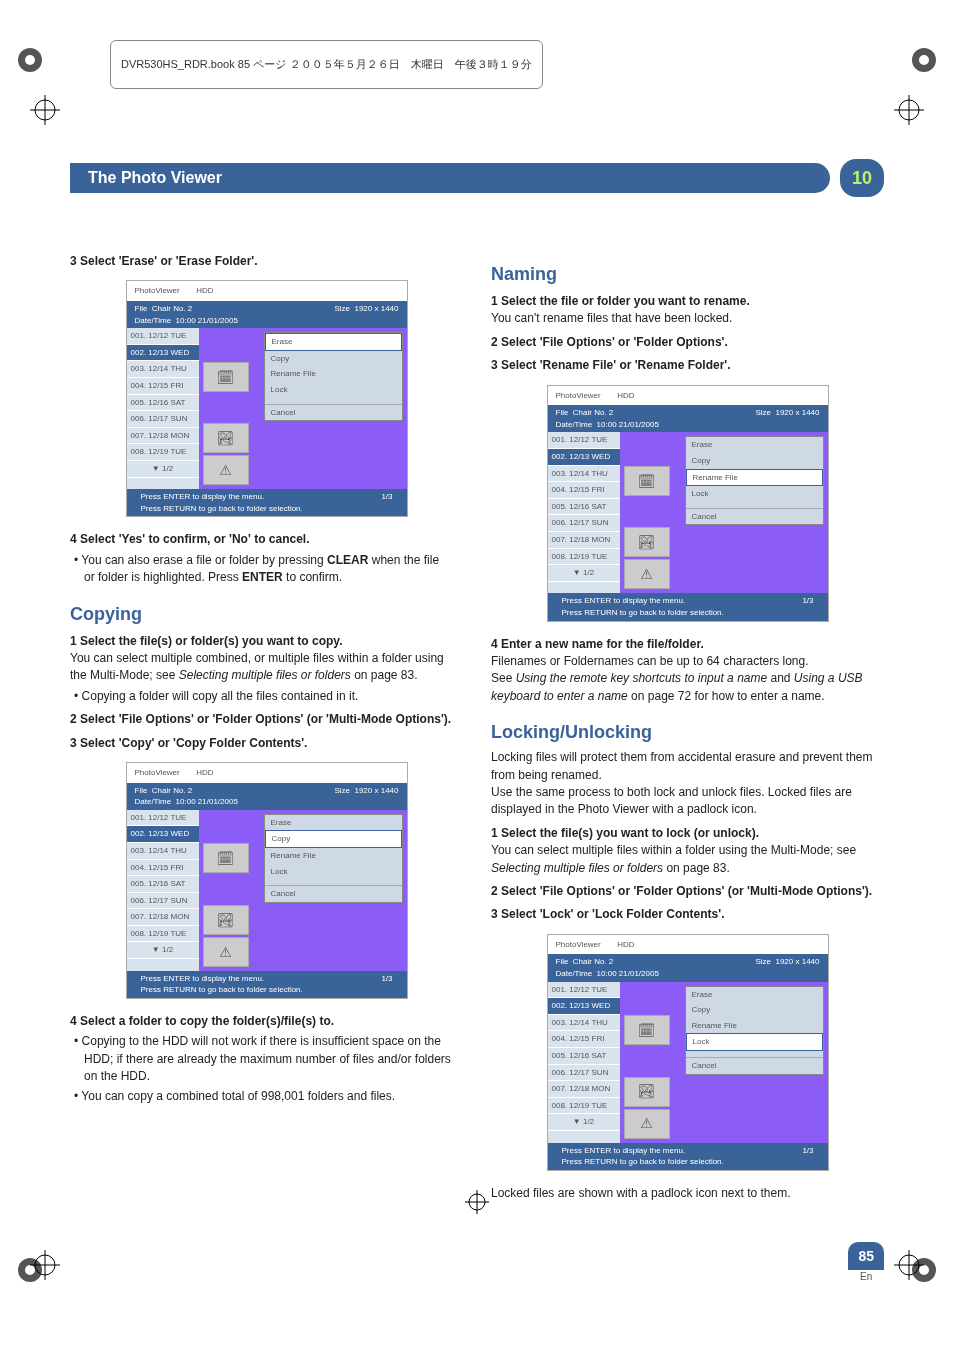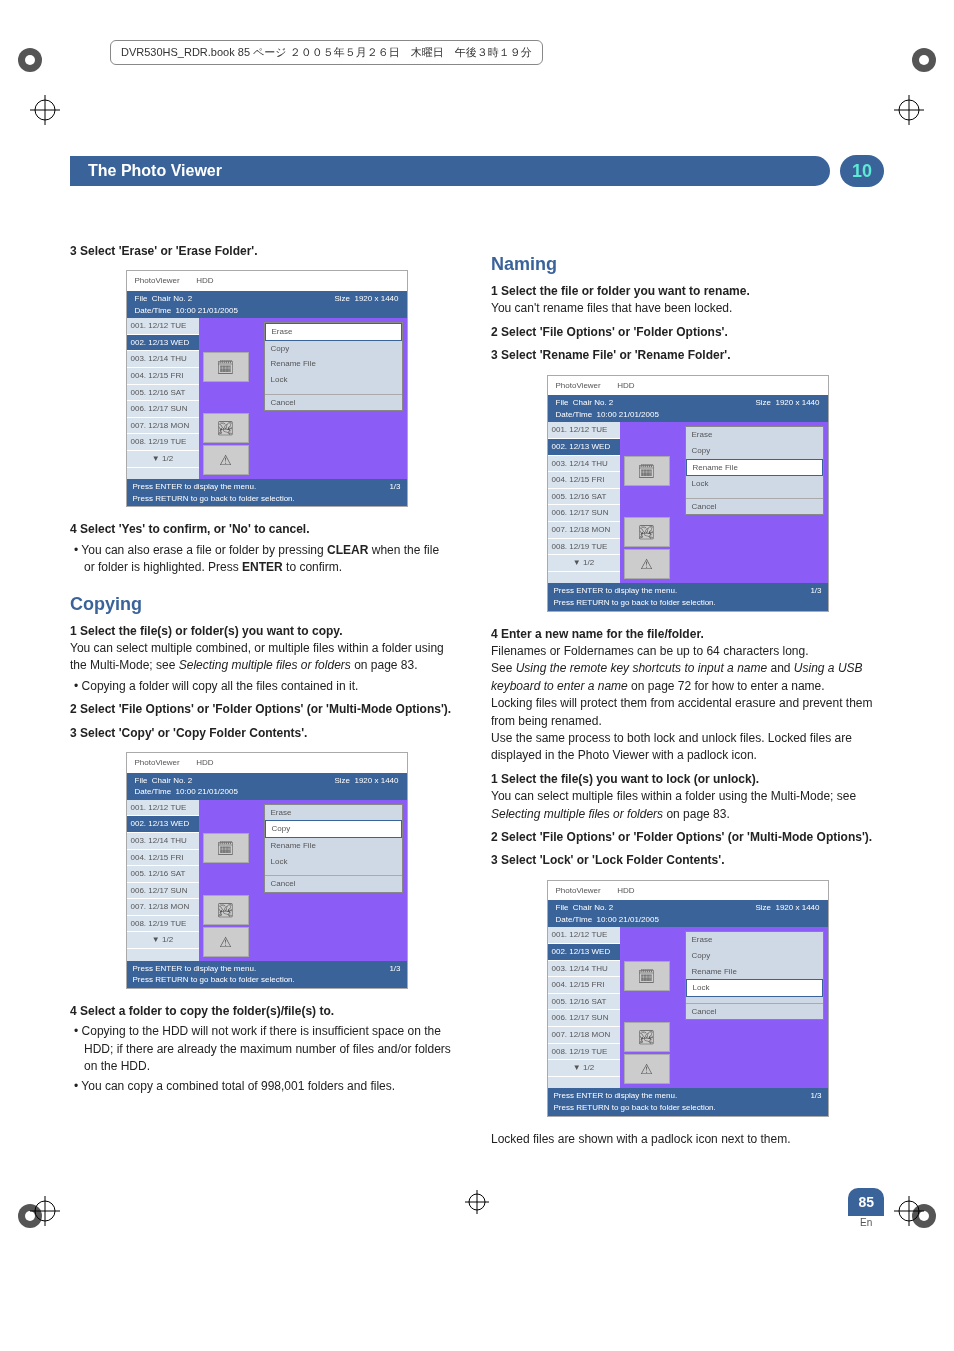--- a/index.html
+++ b/index.html
@@ -33,46 +33,46 @@
   .hole-tl { top: 40px; left: 10px; }
   .hole-tr { top: 40px; right: 10px; }
   .hole-bl { bottom: 15px; left: 10px; }
   .hole-br { bottom: 15px; right: 10px; }
   .book-info {
     font-size: 11px;
     color: #333;
     border: 1px solid #888;
     border-radius: 6px;
     display: inline-block;
-    padding: 4px 10px;
+    padding: 16px 10px;
     margin-left: 40px;
   }
   .title-bar {
-    margin-top: 90px;
+    margin-top: 70px;
     display: flex;
     align-items: center;
     justify-content: space-between;
   }
   .title-pill {
     background: #3a639a;
     color: #fff;
     font-weight: bold;
     font-size: 16px;
     padding: 6px 18px;
     border-radius: 0 16px 16px 0;
     flex: 1;
     margin-right: 10px;
   }
   .chapter-num {
     background: #3a639a;
-    color: #5eead4;
+    color: #bef264;
     font-weight: bold;
     font-size: 18px;
     width: 44px;
-    height: 32px;
+    height: 38px;
     border-radius: 16px;
     display: flex;
     align-items: center;
     justify-content: center;
   }
   .columns {
     display: flex;
     gap: 28px;
     margin-top: 50px;
     font-size: 12px;
@@ -161,21 +161,21 @@
   .menu-cancel {
     padding: 2px 6px;
     margin-top: 6px;
     border-top: 1px solid #aaa;
   }
   .ui-foot {
     background: #3a639a;
     color: #fff;
     display: flex;
     justify-content: space-between;
-    padding: 2px 6px;
+    padding: 2px 14px;
   }
   .page-num-box {
     float: right;
     margin-top: 40px;
     text-align: center;
   }
   .pn {
     background: #3a639a;
     color: #fff;
     font-weight: bold;
@@ -415,20 +415,21 @@
             <span>1/3</span>
           </div>
       </div>
 
       <div class="step-hd">4    Enter a new name for the file/folder.</div>
       <div>Filenames or Foldernames can be up to 64 characters long.</div>
       <div>
         <span>See </span><span class="italic">Using the remote key shortcuts to input a name</span><span> and </span><span class="italic">Using a USB keyboard to enter a name</span><span> on page 72 for how to enter a name.</span>
       </div>
 
+      <div class="sub-hd">Locking/Unlocking</div>
       <div>Locking files will protect them from accidental erasure and prevent them from being renamed.</div>
       <div>Use the same process to both lock and unlock files. Locked files are displayed in the Photo Viewer with a padlock icon.</div>
       <div class="step-hd">1    Select the file(s) you want to lock (or unlock).</div>
       <div>
         <span>You can select multiple files within a folder using the Multi-Mode; see </span><span class="italic">Selecting multiple files or folders</span><span> on page 83.</span>
       </div>
       <div class="step-hd">2    Select 'File Options' or 'Folder Options' (or 'Multi-Mode Options').</div>
       <div class="step-hd">3    Select 'Lock' or 'Lock Folder Contents'.</div>
 
       <div class="ui-shot">

